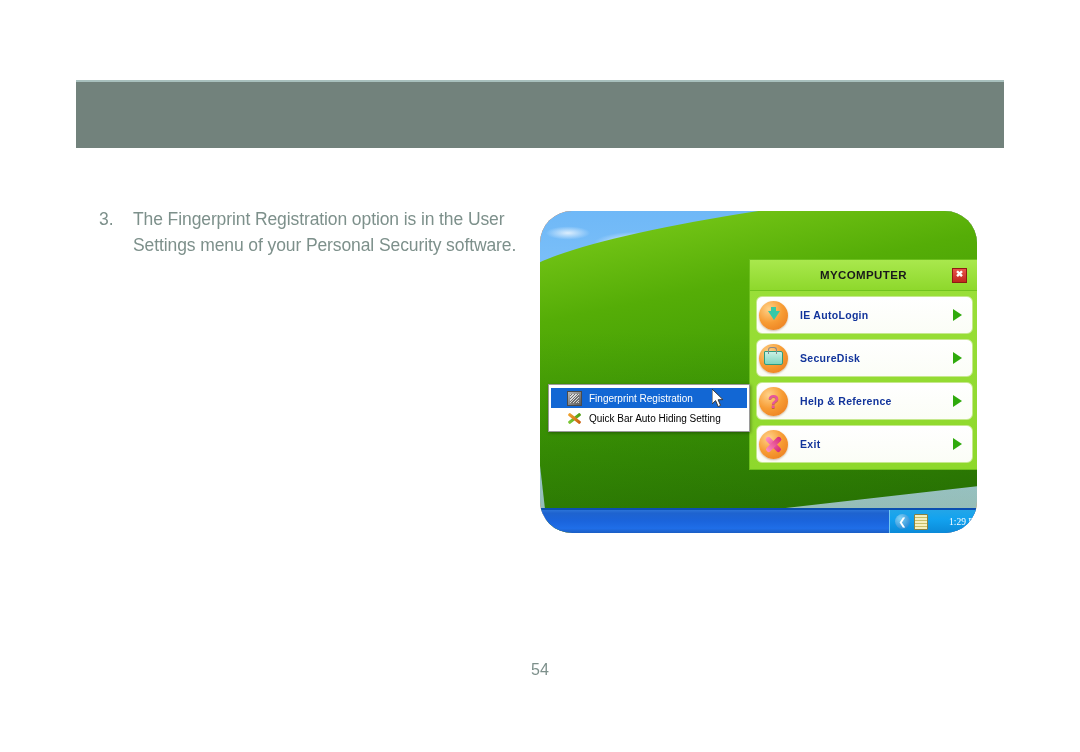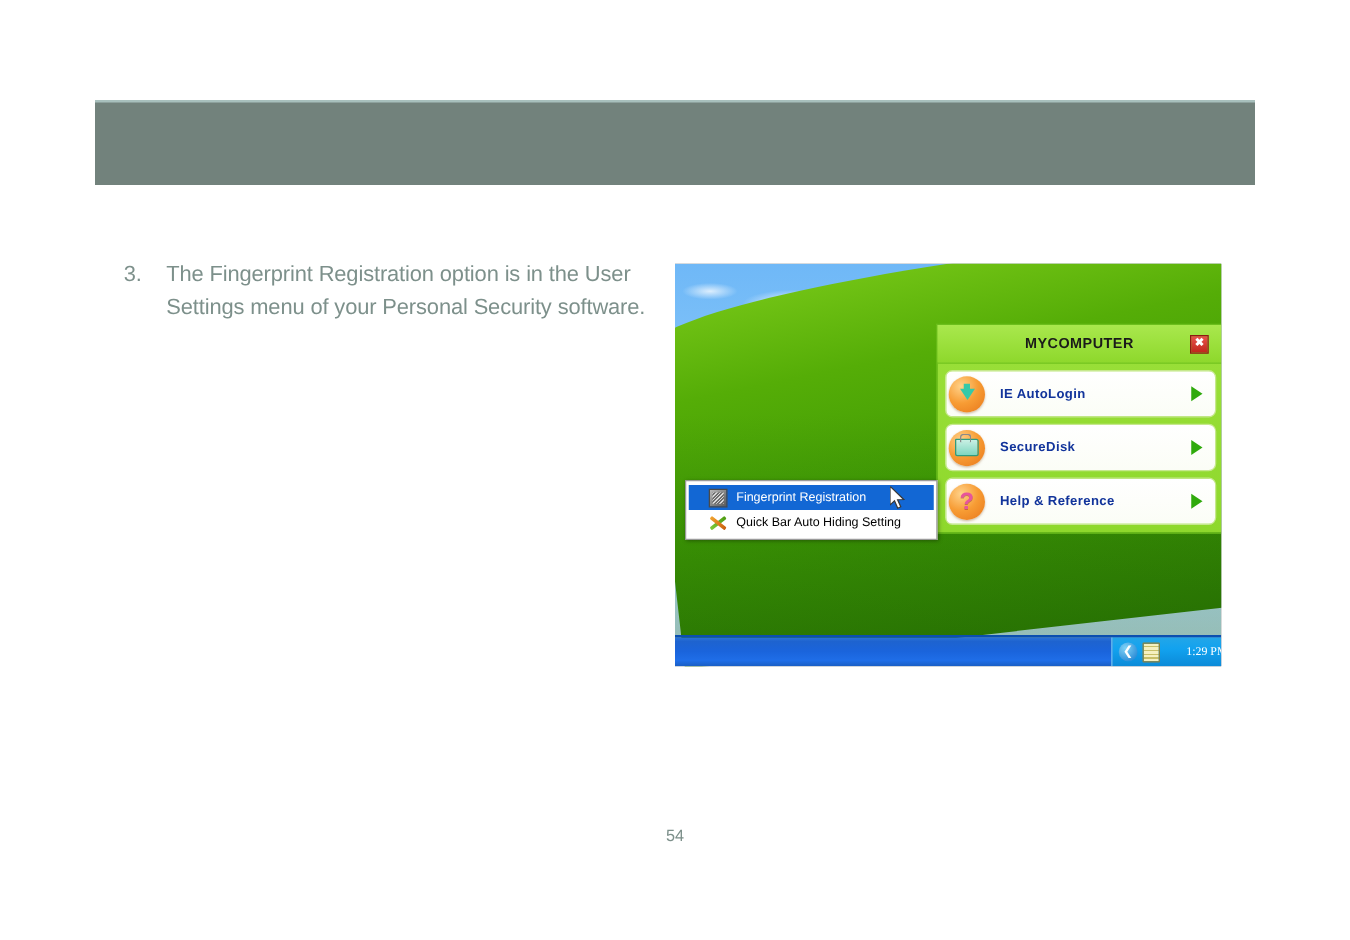--- a/index.html
+++ b/index.html
@@ -48,32 +48,33 @@
   }
 
   
   #page-number {
     position: absolute;
     left: 0;
     top: 661px;
     width: 1080px;
     text-align: center;
     color: #7d908b;
-    font-size: 13px;
+    font-size: 16px;
   }
 
   
   #screenshot {
     position: absolute;
     left: 540px;
     top: 211px;
     width: 437px;
     height: 322px;
     overflow: hidden;
-    background: #737373;
+    background: #f97316;
+    border-radius: 32px;
   }
 
   
   #wallpaper {
     position: absolute;
     inset: 0;
     background:
       radial-gradient(ellipse 60px 16px at 96px 32px, rgba(255,255,255,0.95) 0%, rgba(255,255,255,0) 70%),
       radial-gradient(ellipse 46px 13px at 150px 24px, rgba(255,255,255,0.85) 0%, rgba(255,255,255,0) 72%),
       radial-gradient(ellipse 70px 15px at 258px 46px, rgba(255,255,255,0.92) 0%, rgba(255,255,255,0) 70%),
@@ -458,20 +459,27 @@
 
 
     <div class="menu-row">
       <div class="menu-icon">
           <span class="glyph-question">?</span>
         </div>
       <div class="menu-label">Help &amp; Reference</div>
       <div class="menu-arrow"></div>
     </div>
 
+    <div class="menu-row">
+      <div class="menu-icon">
+          <span class="glyph-x"></span>
+        </div>
+      <div class="menu-label">Exit</div>
+      <div class="menu-arrow"></div>
+    </div>
   </div>
 
   <div id="context-menu">
     <div class="ctx-item selected">
       <div class="ctx-icon icon-fingerprint"></div>
       <div class="ctx-label">Fingerprint Registration</div>
     </div>
     <div class="ctx-item">
       <div class="ctx-icon icon-tools"></div>
       <div class="ctx-label">Quick Bar Auto Hiding Setting</div>

